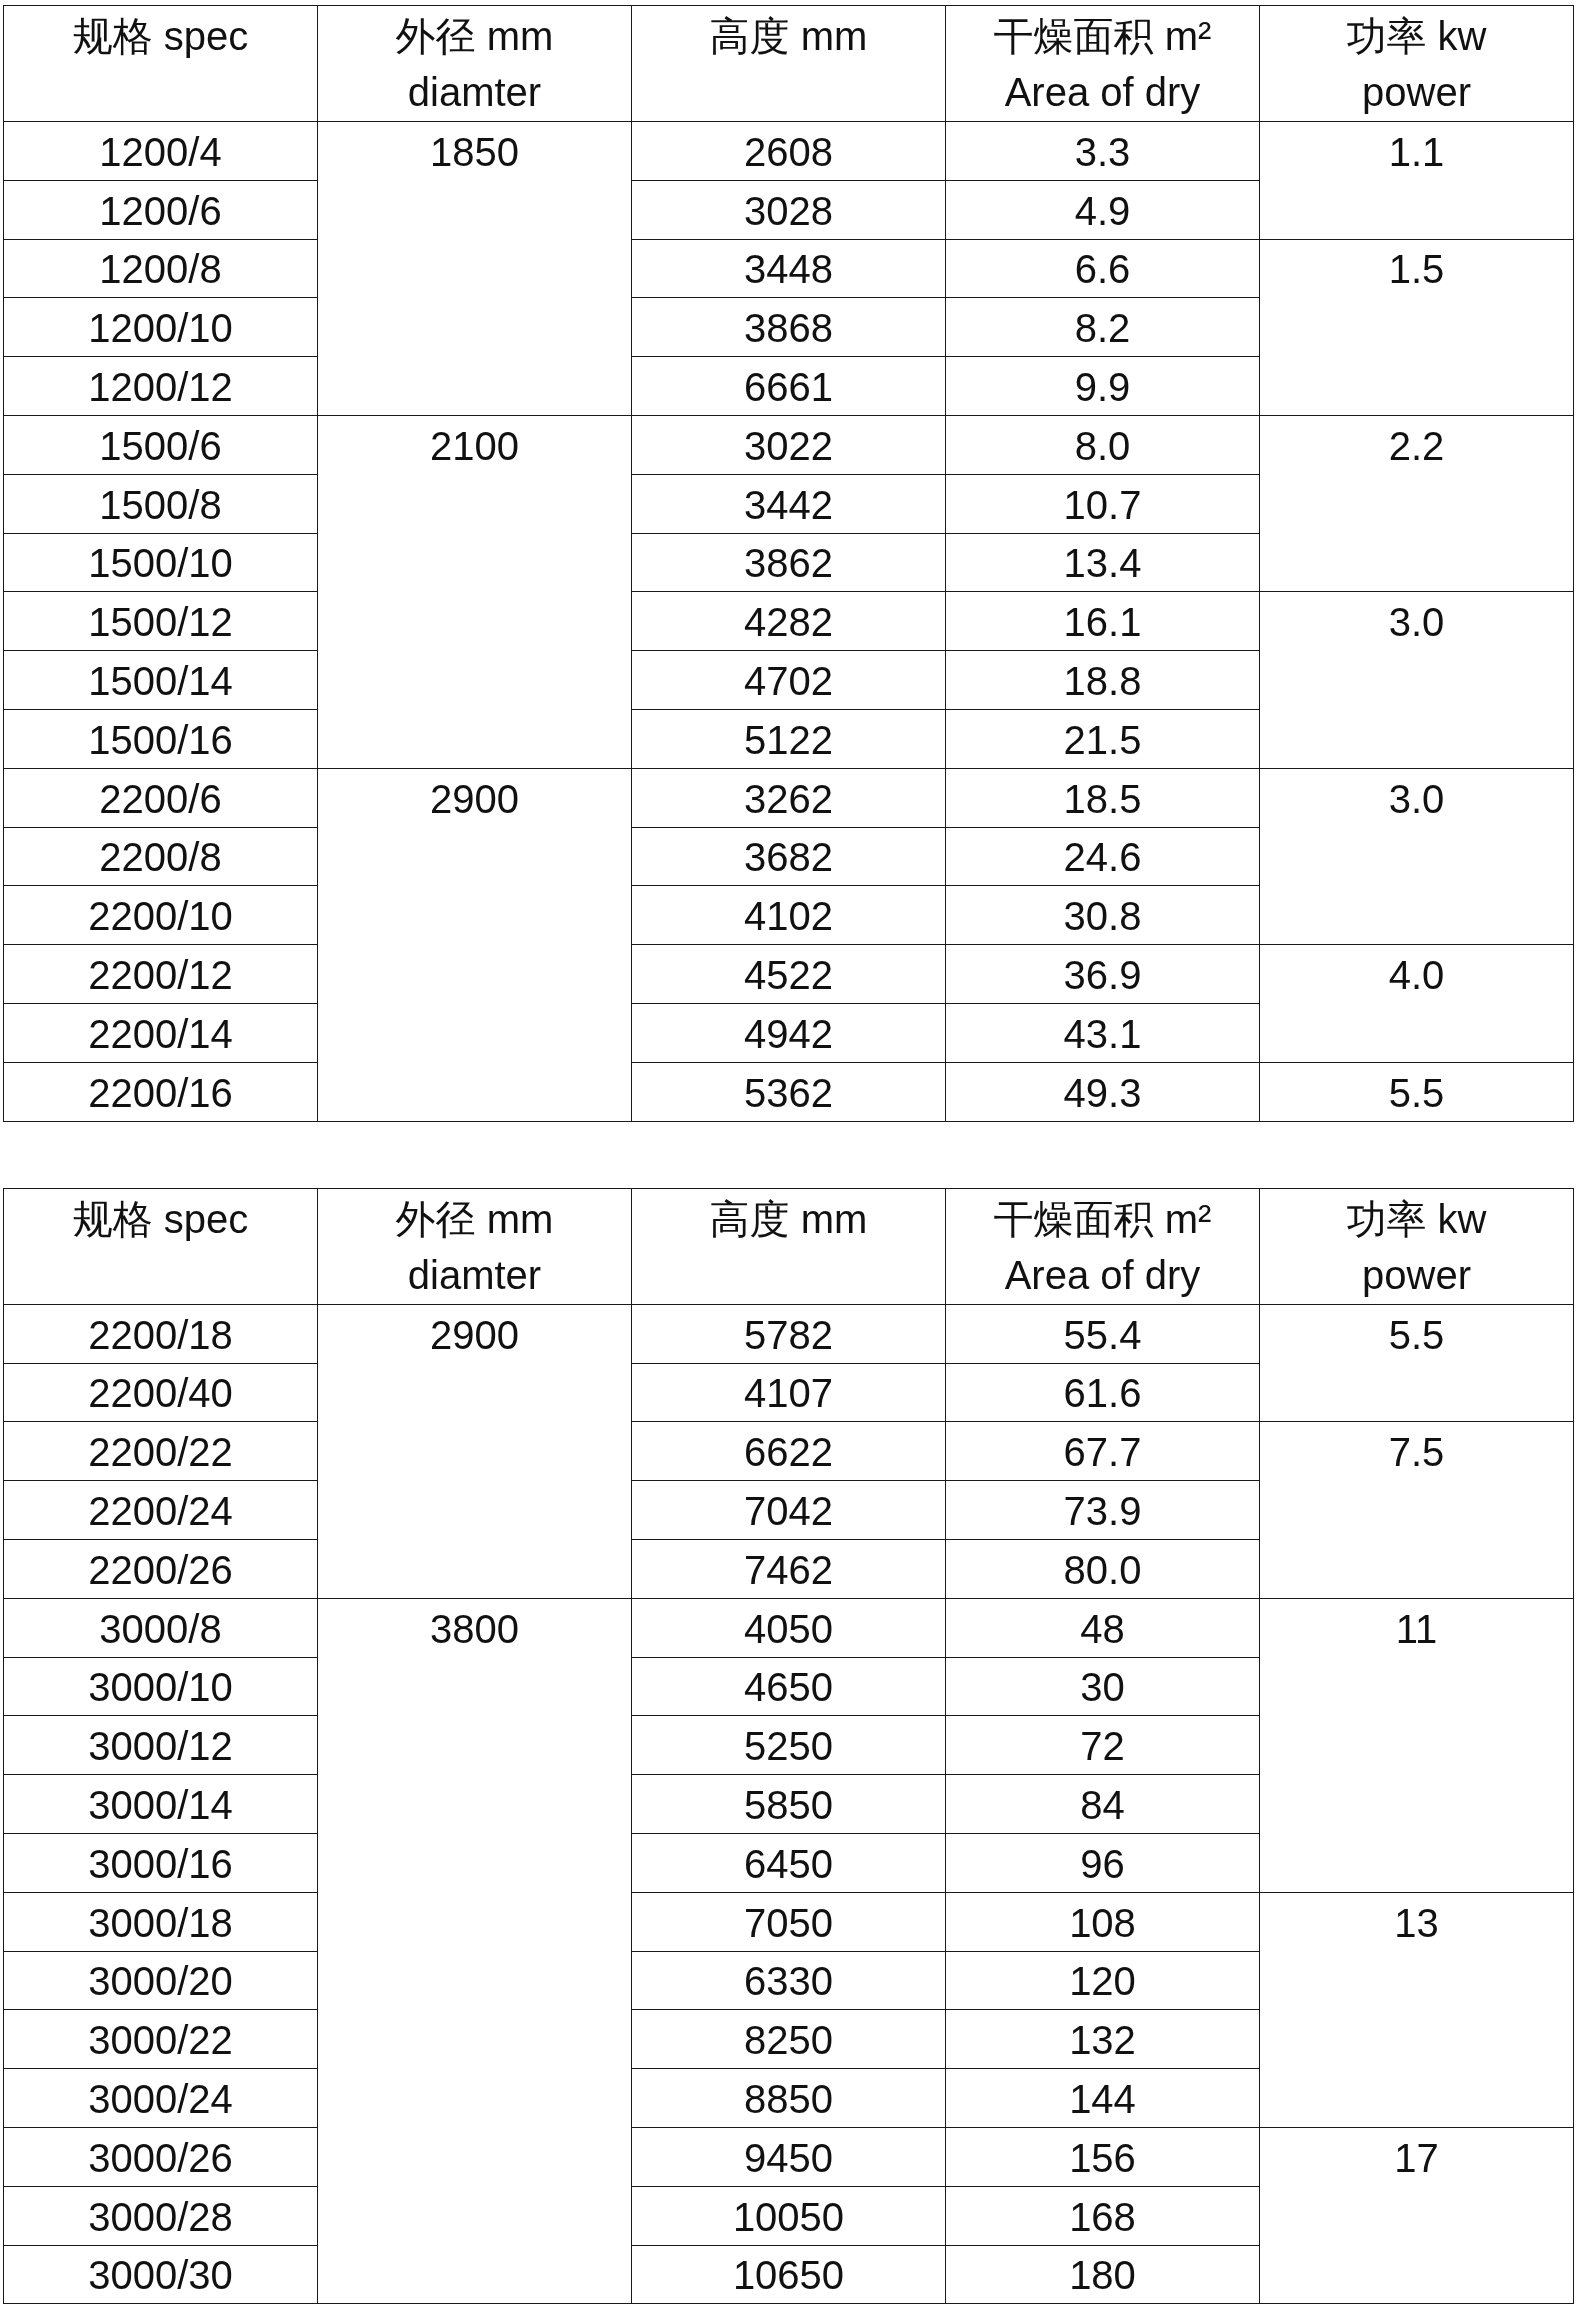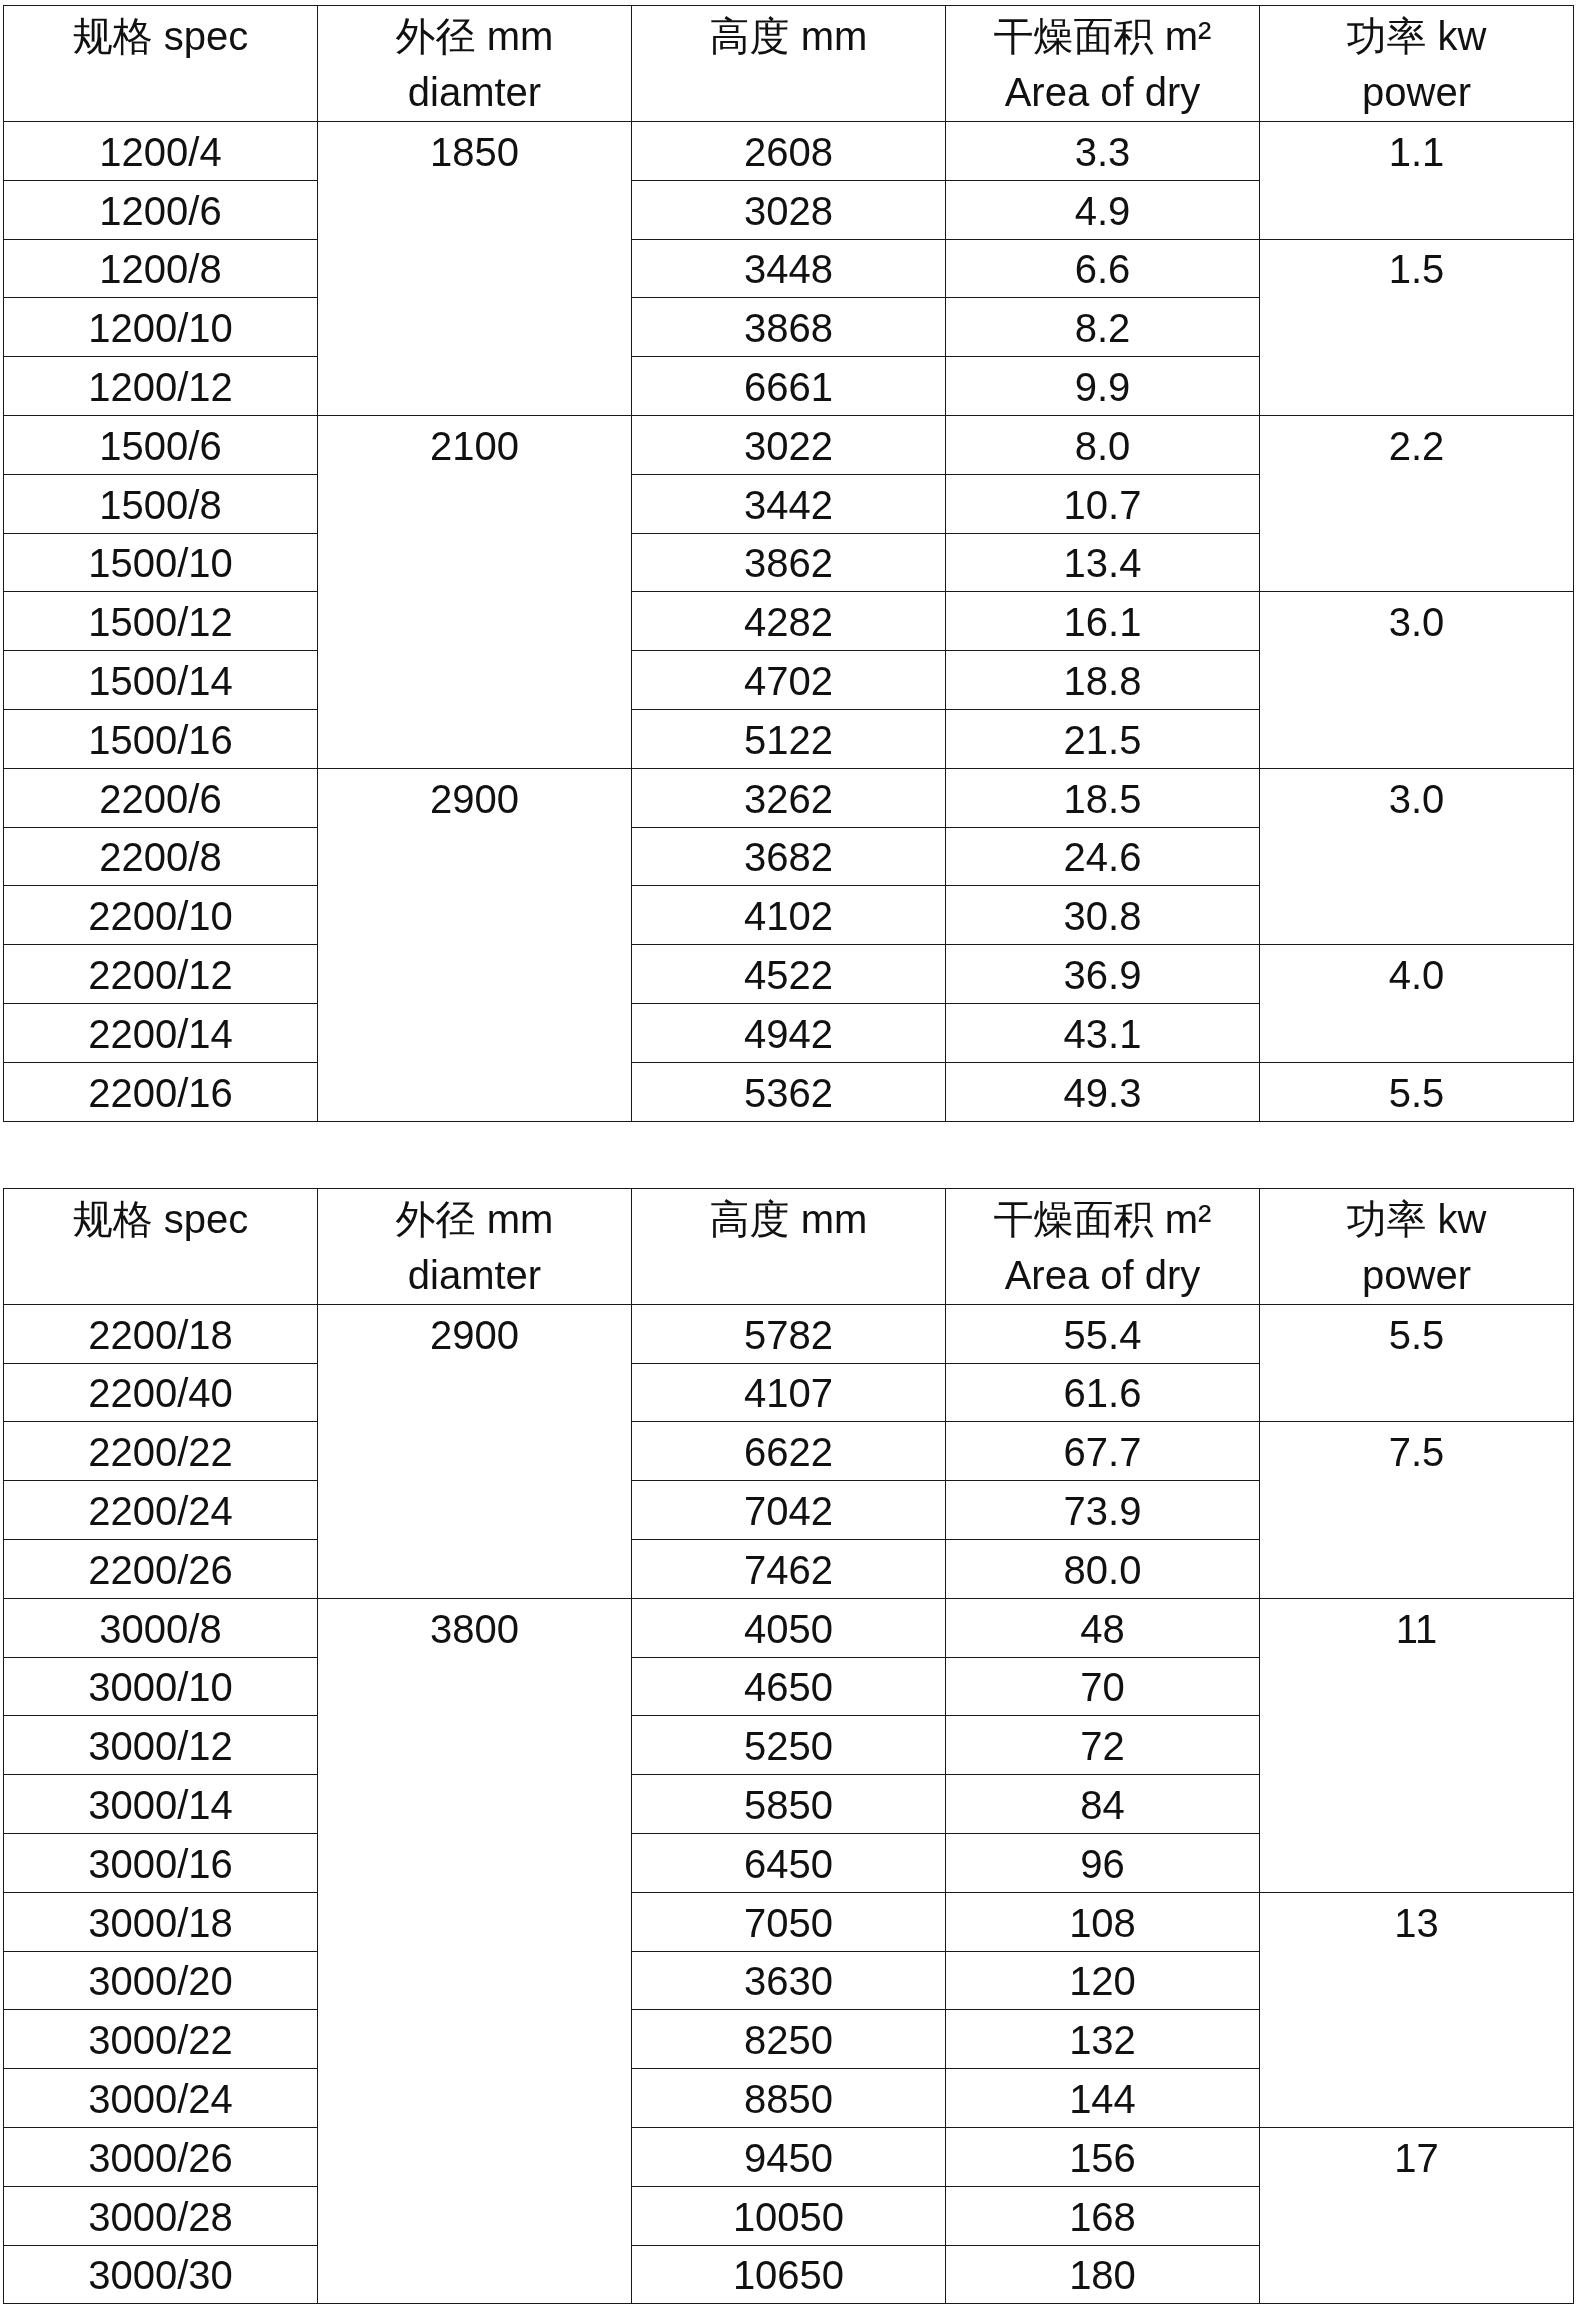--- a/index.html
+++ b/index.html
@@ -219,21 +219,21 @@
       <tr>
         <td>3000/8</td>
         <td rowspan="12">3800</td>
         <td>4050</td>
         <td>48</td>
         <td rowspan="5">11</td>
       </tr>
       <tr>
         <td>3000/10</td>
         <td>4650</td>
-        <td>70</td>
+        <td>30</td>
       </tr>
       <tr>
         <td>3000/12</td>
         <td>5250</td>
         <td>72</td>
       </tr>
       <tr>
         <td>3000/14</td>
         <td>5850</td>
         <td>84</td>
@@ -244,21 +244,21 @@
         <td>96</td>
       </tr>
       <tr>
         <td>3000/18</td>
         <td>7050</td>
         <td>108</td>
         <td rowspan="4">13</td>
       </tr>
       <tr>
         <td>3000/20</td>
-        <td>3630</td>
+        <td>6330</td>
         <td>120</td>
       </tr>
       <tr>
         <td>3000/22</td>
         <td>8250</td>
         <td>132</td>
       </tr>
       <tr>
         <td>3000/24</td>
         <td>8850</td>

